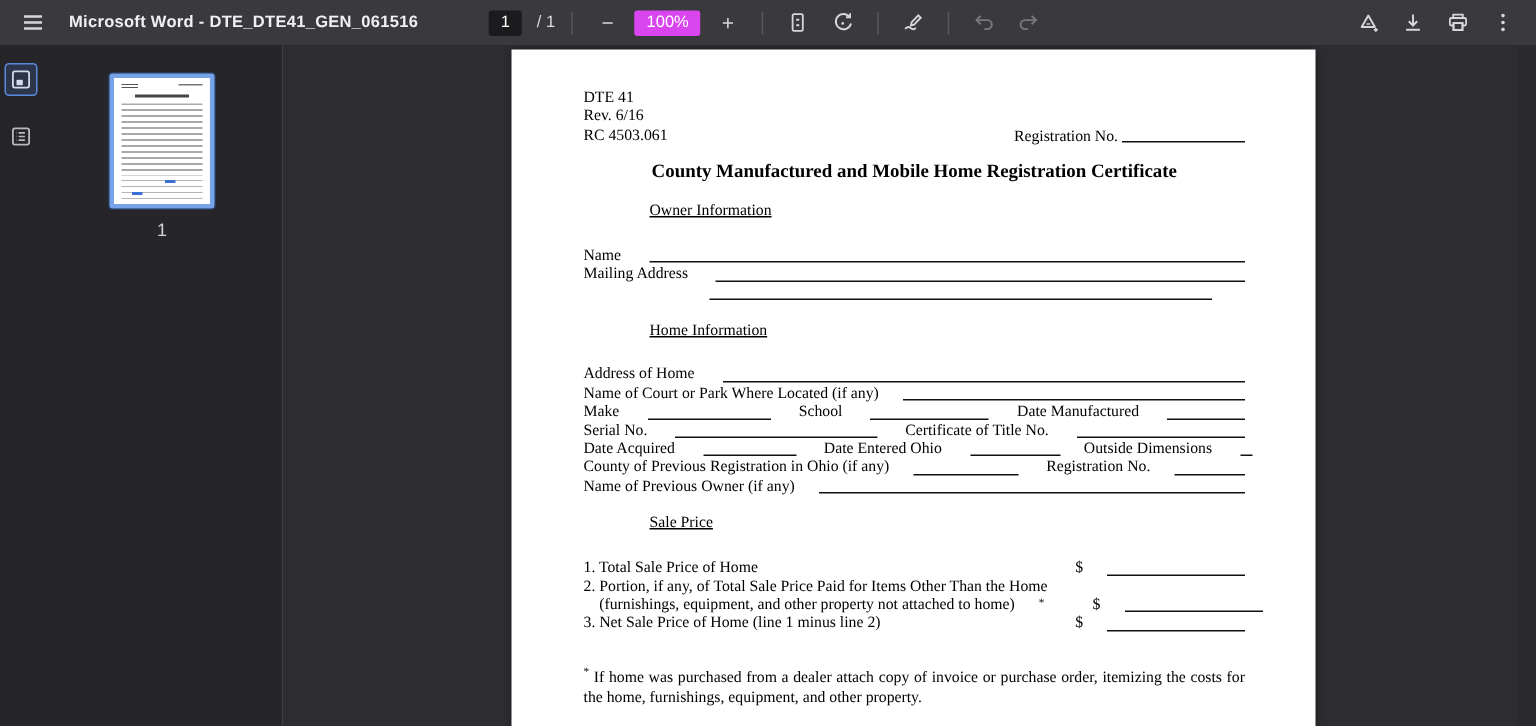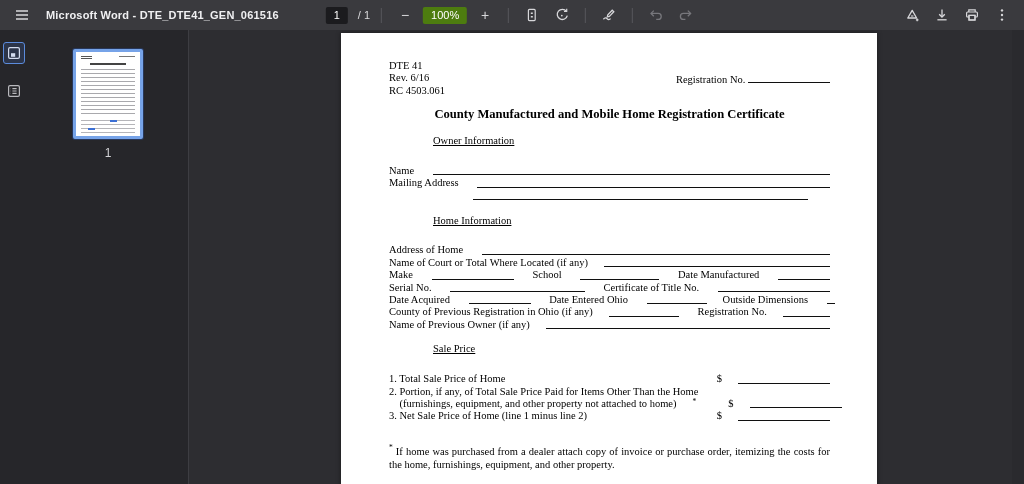--- a/index.html
+++ b/index.html
@@ -14,21 +14,21 @@
   .tb-center { position:absolute; left:50%; top:0; height:30px; transform:translateX(-50%);
                display:flex; align-items:center; gap:6px; }
   .tb-right { margin-left:auto; display:flex; align-items:center; gap:6px; }
   .tb-btn { display:flex; align-items:center; justify-content:center; width:24px; height:24px;
             border:none; background:transparent; color:#d7d7da; cursor:pointer; border-radius:2px; }
   .tb-btn.dim { color:#77777c; }
   .tb-sep { width:1px; height:15px; background:#57575c; margin:0 5px; }
   .page-input { width:22px; height:17px; background:#1b1b1e; border:none; border-radius:2px;
                 color:#ffffff; font-size:11px; text-align:center; font-family:"Liberation Sans",sans-serif; }
   .page-total { font-size:11px; color:#dcdcde; margin-left:4px; white-space:pre; }
-  .zoom-box { background:#4d7c0f; border-radius:2px; color:#ffffff; font-size:11px;
+  .zoom-box { background:#d946ef; border-radius:2px; color:#ffffff; font-size:11px;
               padding:2px 8px; line-height:13px; }
   svg.ic { display:block; }
 
   
   .app-body { display:flex; height:454px; }
   .rail { width:28px; background:#26262a; display:flex; flex-direction:column; align-items:center;
           padding-top:12px; gap:16px; flex:none; }
   .rail-btn { width:22px; height:22px; display:flex; align-items:center; justify-content:center;
               background:transparent; border:1px solid transparent; border-radius:3px;
               color:#b9b9bd; cursor:pointer; }
@@ -54,21 +54,21 @@
   .vsep { width:1px; background:#3d3d42; flex:none; }
 
   .viewer { flex:1; position:relative; background:#2d2d31; overflow:hidden; }
   .scroll-strip { position:absolute; right:0; top:0; width:12px; height:100%; background:#2a2a2e; }
 
   
   .page { position:absolute; left:152px; top:3px; width:536px; height:980px; background:#ffffff;
           box-shadow:0 0 5px rgba(0,0,0,.45); color:#000;
           font-family:"Liberation Serif","DejaVu Serif",serif; font-size:10.5px;
           padding:27px 47px 0 48px; }
-  .doc-head { display:flex; align-items:center; }
+  .doc-head { display:flex; align-items:flex-end; }
   .meta-col div { line-height:12.4px; white-space:pre; }
   .head-spacer { flex:1; }
   .reg-row { display:flex; align-items:flex-end; height:12.4px; }
   .reg-row .lbl { white-space:pre; }
   .doc-title { text-align:center; font-weight:700; font-size:12.6px; line-height:15px; margin-top:10px; }
 
   .doc-rows { margin-top:13px; }
   .row { display:flex; height:12.4px; line-height:12.4px;gap:16px; }
   .row .lbl { white-space:pre; flex:none; }
   .fill { border-bottom:1px solid #101010; margin-bottom:2px; min-width:8px; flex-shrink:0; }
@@ -264,21 +264,21 @@
             <span class="sp" style="width: 6px;"></span>
           </div>
           <div class="gap"></div>
           <div class="heading">Home Information</div>
           <div class="gap"></div>
           <div class="row">
             <span class="lbl">Address of Home </span>
             <span class="fill" style="flex-grow: 1;"></span>
           </div>
           <div class="row">
-            <span class="lbl">Name of Court or Total Where Located (if any)</span>
+            <span class="lbl">Name of Court or Park Where Located (if any)</span>
             <span class="fill" style="flex-grow: 1;"></span>
           </div>
           <div class="row">
             <span class="lbl">Make </span>
             <span class="fill" style="flex-grow: 1.3;"></span>
             <span class="lbl"> School </span>
             <span class="fill" style="flex-grow: 1.25;"></span>
             <span class="lbl"> Date Manufactured </span>
             <span class="fill" style="width: 52px;"></span>
           </div>

